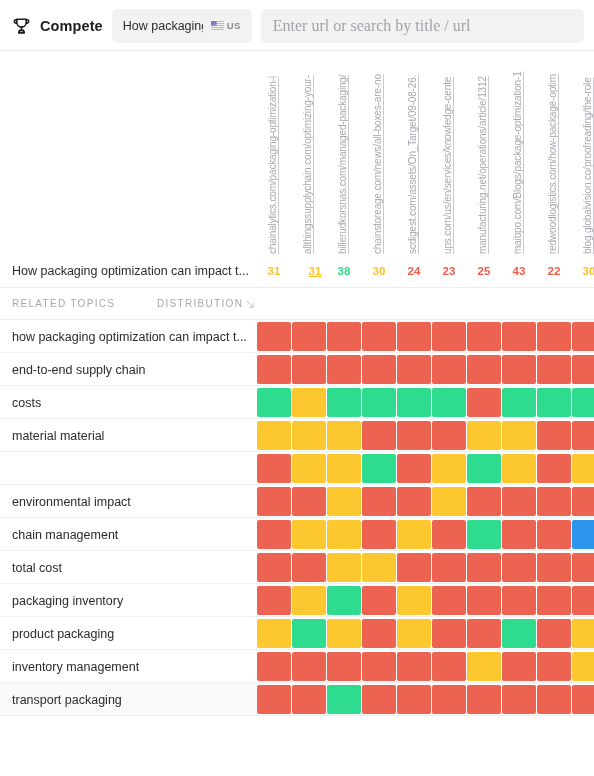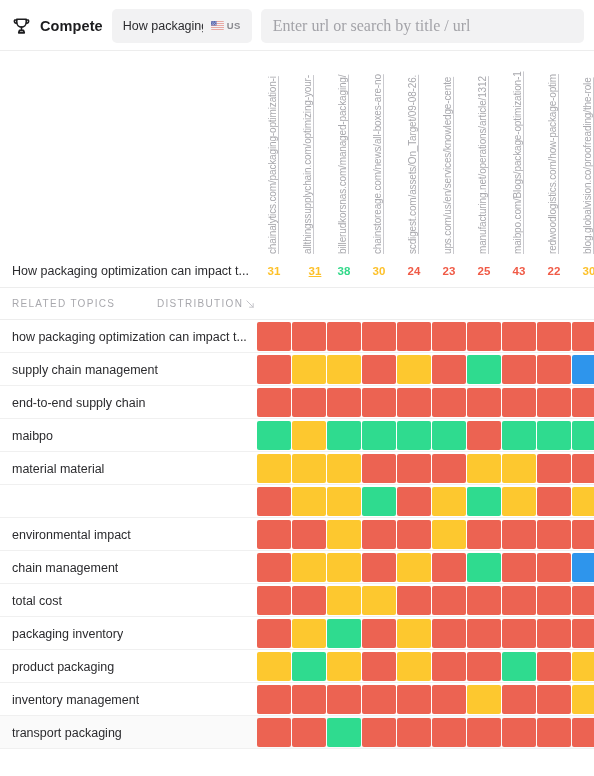--- a/index.html
+++ b/index.html
@@ -234,47 +234,34 @@
         <span class="cell" style="left: 327px; background: rgb(236, 99, 82);"></span>
         <span class="cell" style="left: 362px; background: rgb(236, 99, 82);"></span>
         <span class="cell" style="left: 397px; background: rgb(236, 99, 82);"></span>
         <span class="cell" style="left: 432px; background: rgb(236, 99, 82);"></span>
         <span class="cell" style="left: 467px; background: rgb(236, 99, 82);"></span>
         <span class="cell" style="left: 502px; background: rgb(236, 99, 82);"></span>
         <span class="cell" style="left: 537px; background: rgb(236, 99, 82);"></span>
         <span class="cell" style="left: 572px; background: rgb(236, 99, 82);"></span>
       </div>
       <div class="drow">
-        <span class="rlabel">supply chain management</span>
-        <span class="cell" style="left: 257px; background: rgb(236, 99, 82);"></span>
-        <span class="cell" style="left: 292px; background: rgb(253, 200, 47);"></span>
-        <span class="cell" style="left: 327px; background: rgb(253, 200, 47);"></span>
-        <span class="cell" style="left: 362px; background: rgb(236, 99, 82);"></span>
-        <span class="cell" style="left: 397px; background: rgb(253, 200, 47);"></span>
-        <span class="cell" style="left: 432px; background: rgb(236, 99, 82);"></span>
-        <span class="cell" style="left: 467px; background: rgb(47, 219, 143);"></span>
-        <span class="cell" style="left: 502px; background: rgb(236, 99, 82);"></span>
-        <span class="cell" style="left: 537px; background: rgb(236, 99, 82);"></span>
-        <span class="cell" style="left: 572px; background: rgb(46, 149, 236);"></span>
-      </div>
-      <div class="drow">
         <span class="rlabel">end-to-end supply chain</span>
         <span class="cell" style="left: 257px; background: rgb(236, 99, 82);"></span>
         <span class="cell" style="left: 292px; background: rgb(236, 99, 82);"></span>
         <span class="cell" style="left: 327px; background: rgb(236, 99, 82);"></span>
         <span class="cell" style="left: 362px; background: rgb(236, 99, 82);"></span>
         <span class="cell" style="left: 397px; background: rgb(236, 99, 82);"></span>
         <span class="cell" style="left: 432px; background: rgb(236, 99, 82);"></span>
         <span class="cell" style="left: 467px; background: rgb(236, 99, 82);"></span>
         <span class="cell" style="left: 502px; background: rgb(236, 99, 82);"></span>
         <span class="cell" style="left: 537px; background: rgb(236, 99, 82);"></span>
         <span class="cell" style="left: 572px; background: rgb(236, 99, 82);"></span>
       </div>
       <div class="drow">
-        <span class="rlabel">maibpo</span>
+        <span class="rlabel">costs</span>
         <span class="cell" style="left: 257px; background: rgb(47, 219, 143);"></span>
         <span class="cell" style="left: 292px; background: rgb(253, 200, 47);"></span>
         <span class="cell" style="left: 327px; background: rgb(47, 219, 143);"></span>
         <span class="cell" style="left: 362px; background: rgb(47, 219, 143);"></span>
         <span class="cell" style="left: 397px; background: rgb(47, 219, 143);"></span>
         <span class="cell" style="left: 432px; background: rgb(47, 219, 143);"></span>
         <span class="cell" style="left: 467px; background: rgb(236, 99, 82);"></span>
         <span class="cell" style="left: 502px; background: rgb(47, 219, 143);"></span>
         <span class="cell" style="left: 537px; background: rgb(47, 219, 143);"></span>
         <span class="cell" style="left: 572px; background: rgb(47, 219, 143);"></span>

